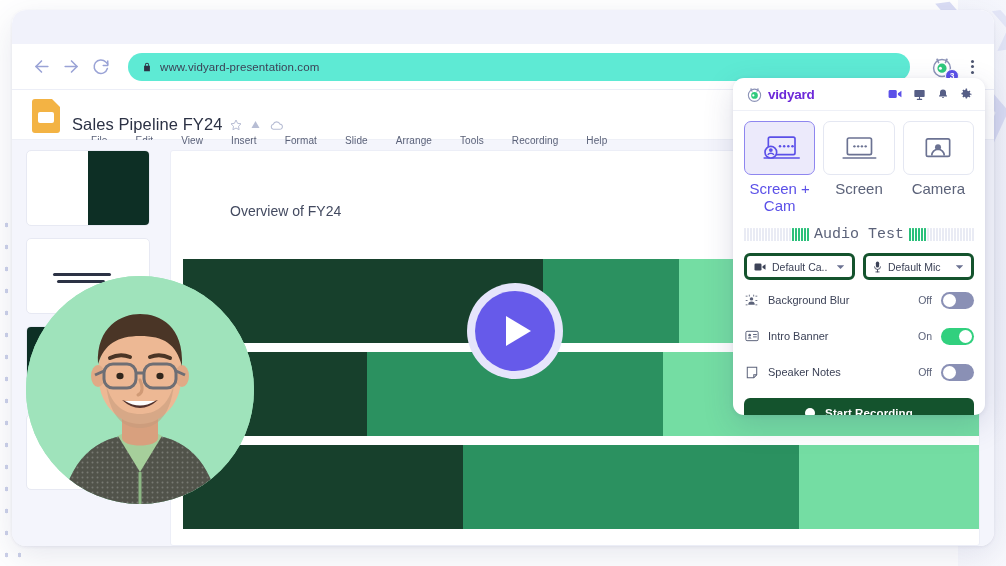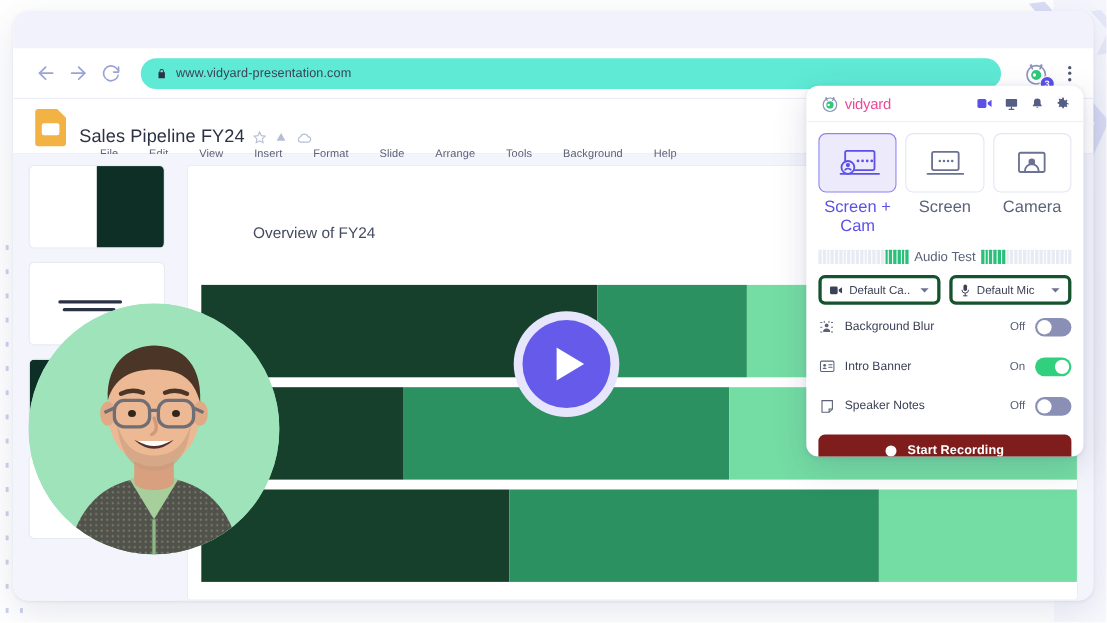--- a/index.html
+++ b/index.html
@@ -157,39 +157,39 @@
     position: absolute; left: 733px; top: 78px; width: 252px; height: 337px;
     background: #fff; border-radius: 11px;
     box-shadow: 0 10px 30px rgba(55,60,110,.17), 0 1px 4px rgba(55,60,110,.10);
     z-index: 60; overflow: hidden;
   }
   .p-head {
     height: 33px; display: flex; align-items: center; padding: 0 12px;
     border-bottom: 1px solid #eef0f7;
   }
   .vy-logo { display: flex; align-items: center; gap: 4px; }
-  .vy-word { font-size: 13.5px; font-weight: 400; color: #ec4899; letter-spacing: -.2px; }
+  .vy-word { font-size: 13.5px; font-weight: 700; color: #6d28d9; letter-spacing: -.2px; }
   .p-head-icons { margin-left: auto; display: flex; align-items: center; gap: 11px; color: #565e86; }
   .p-head-icons svg { display: block; }
 
   .modes { display: flex; gap: 8px; padding: 10px 11px 4px; }
   .mode { flex: 1; text-align: center; }
   .mode-box {
     height: 54px; border: 1px solid #e4e7f2; border-radius: 7px;
     display: flex; align-items: center; justify-content: center; color: #6b7292;
   }
   .mode.active .mode-box { border-color: #8e86ef; background: #eceafb; color: #5b50e8; }
   .mode-lbl { font-size: 15px; color: #5b6279; margin-top: 5px; display: block; }
   .mode.active .mode-lbl { color: #5b50e8; }
 
   .audio-row { display: flex; align-items: center; gap: 5px; padding: 8px 11px 4px; }
   .meter { flex: 1; display: flex; gap: 1px; height: 13px; align-items: stretch; }
   .meter i { flex: 1; background: #e9ebf4; display: block; border-radius: .5px; }
   .meter i.on { background: #2bc07a; }
-  .audio-lbl { font-size: 12px; color: #5b6279; white-space: nowrap; }
+  .audio-lbl { font-size: 15px; color: #5b6279; white-space: nowrap; font-family: Liberation Mono, monospace; }
 
   .selects { display: flex; gap: 8px; padding: 6px 11px 0; }
   .sel {
     flex: 1; height: 27px; border: 3px solid #14532d; border-radius: 6px;
     display: flex; align-items: center; gap: 6px; padding: 0 7px;
     font-size: 10.5px; color: #3c4257;
   }
   .sel .caret { margin-left: auto; color: #6b7292; }
   .sel svg { display: block; flex: none; }
 
@@ -199,21 +199,21 @@
   }
   .opt-ic { color: #5b6279; display: flex; width: 15px; justify-content: center; }
   .opt-lbl { font-size: 11px; color: #3c4257; }
   .opt-state { margin-left: auto; font-size: 10.5px; color: #5b6279; }
   .tg { width: 33px; height: 17px; border-radius: 9px; background: #8a90b5; position: relative; flex: none; }
   .tg i { position: absolute; top: 2px; left: 2px; width: 13px; height: 13px; border-radius: 50%; background: #fff; }
   .tg.on { background: #31d07e; }
   .tg.on i { left: 18px; }
 
   .rec-btn {
-    margin: 10px 11px 0; height: 30px; border-radius: 6px; background: #7f1d1d;
+    margin: 10px 11px 0; height: 30px; border-radius: 6px; background: #14532d;
     color: #fff; display: flex; align-items: center; justify-content: center; gap: 10px;
     font-size: 11.5px; font-weight: 700; letter-spacing: .1px;
   }
   .rec-dot { width: 10px; height: 10px; border-radius: 50%; background: #fff; display: block; }
 </style>
 </head>
 <body>
 
 <div class="bg-canvas">
   <div class="bg-strip"></div>
@@ -300,21 +300,21 @@
       </div>
       <div class="menu-row">
         <span>File</span>
         <span>Edit</span>
         <span>View</span>
         <span>Insert</span>
         <span>Format</span>
         <span>Slide</span>
         <span>Arrange</span>
         <span>Tools</span>
-        <span>Background</span>
+        <span>Recording</span>
         <span>Help</span>
       </div>
     </div>
   </div>
 
   <div class="editor">
 
     <div class="filmstrip">
       <div class="thumb">
         <div class="half-dark"></div>

